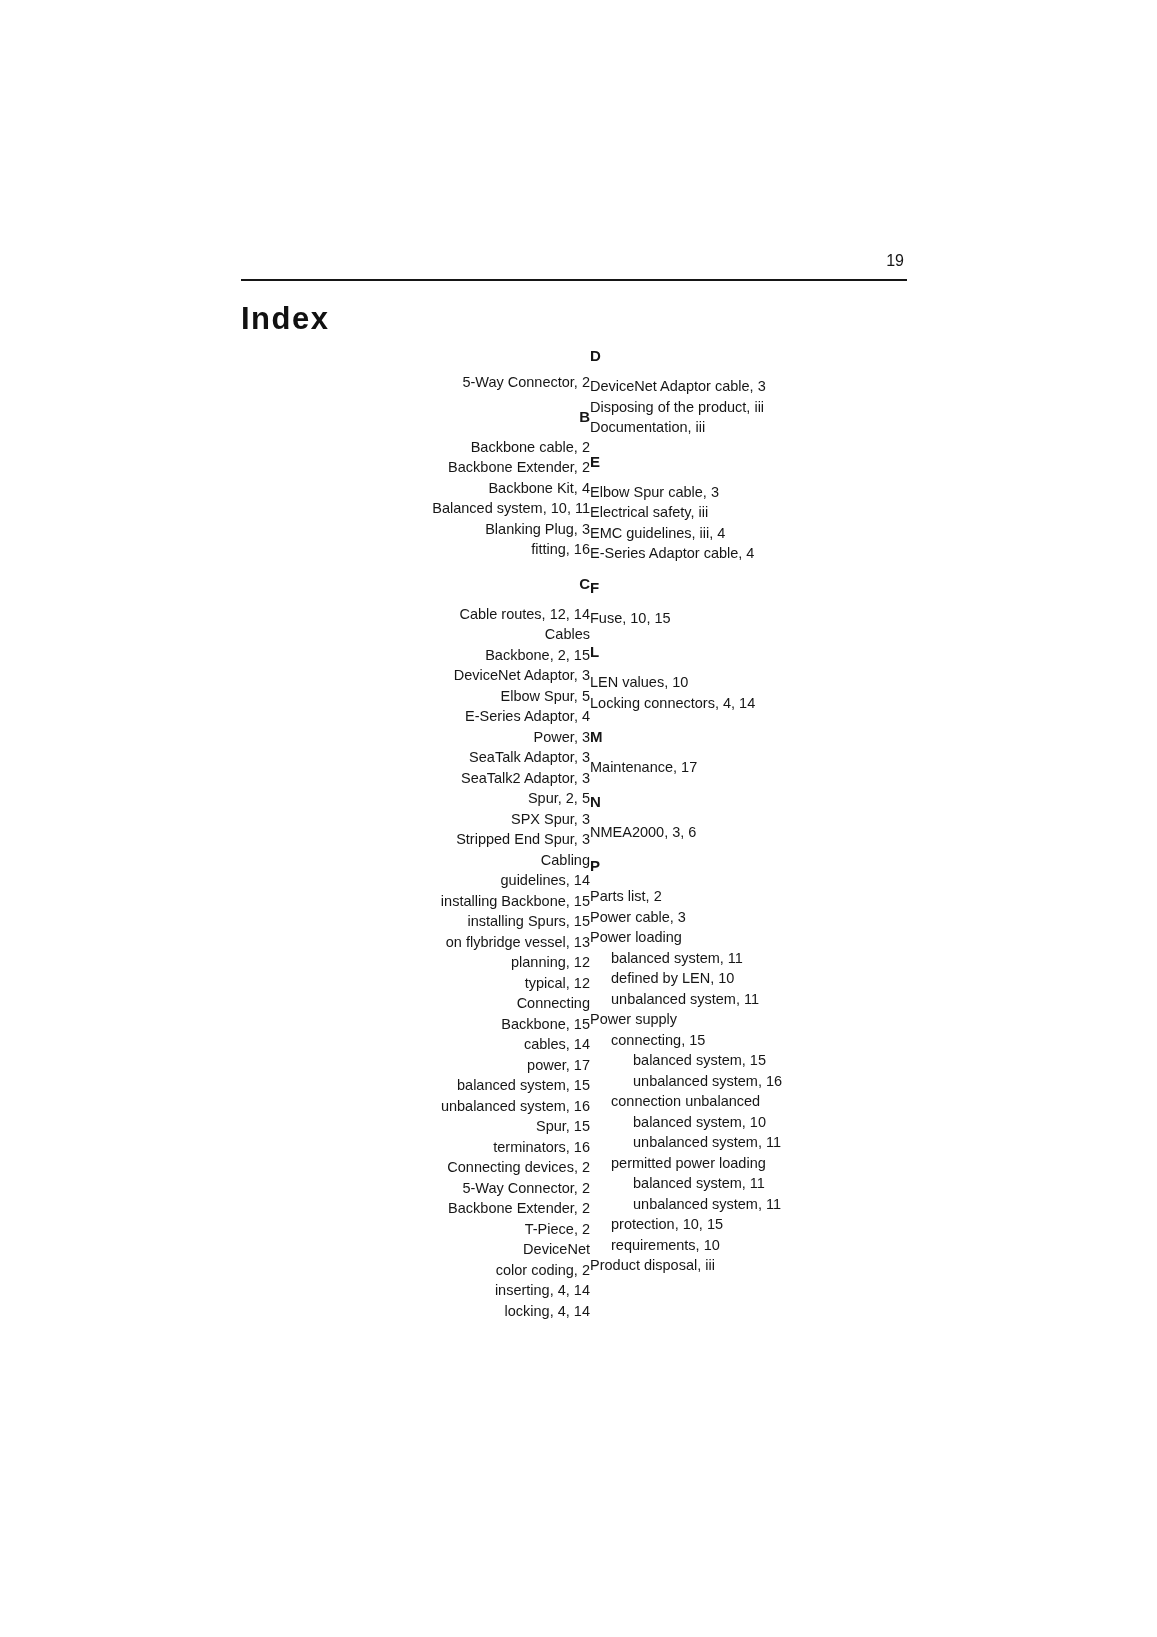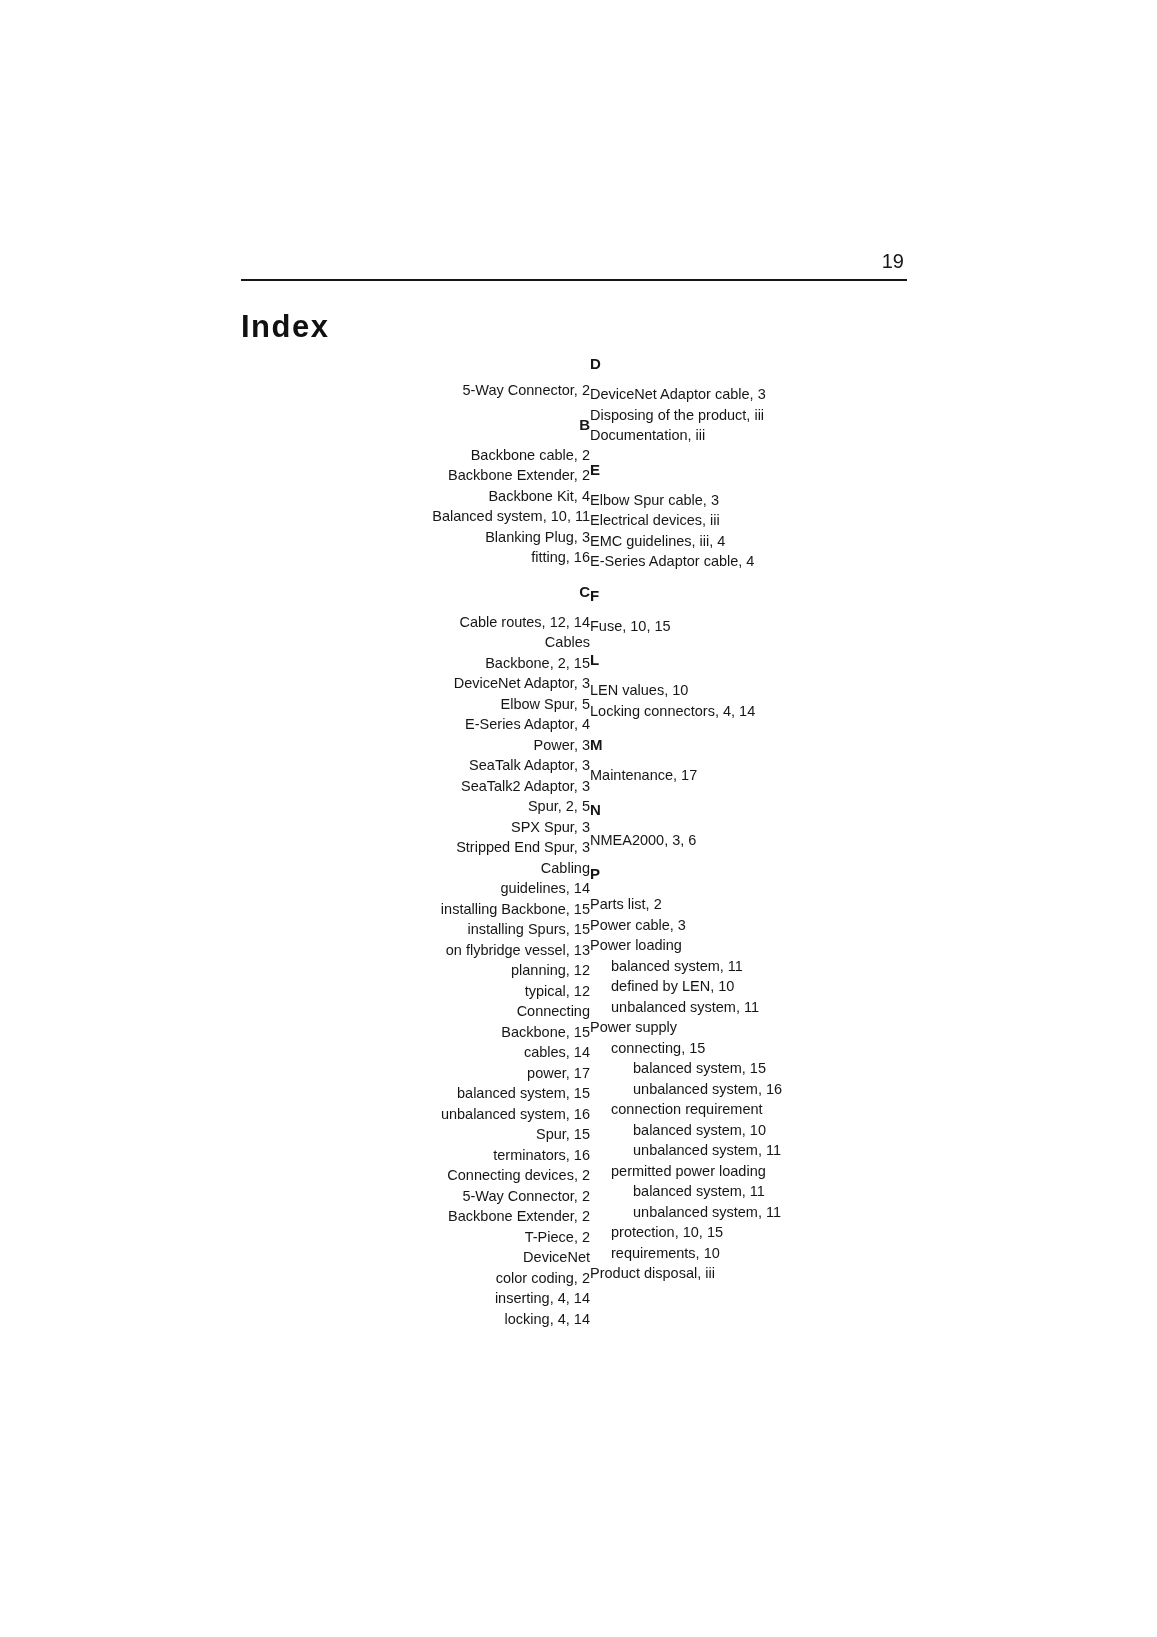--- a/index.html
+++ b/index.html
@@ -14,32 +14,32 @@
     color: #161616;
   }
   .content {
     position: absolute;
     left: 241px;
     top: 252px;
     width: 666px;
   }
   .page-number {
     text-align: right;
-    font-size: 20px;
+    font-size: 16px;
     line-height: 18px;
     padding-right: 3px;
     padding-bottom: 9px;
     color: #161616;
   }
   .rule {
     border-bottom: 2px solid #161616;
     height: 0;
   }
   .title {
-    margin-top: 29px;
+    margin-top: 21px;
     font-size: 31px;
     line-height: 34px;
     font-weight: bold;
     letter-spacing: 1.5px;
     color: #111111;
   }
   .columns {
     display: flex;
     margin-top: 10px;
   }
@@ -118,21 +118,21 @@
           <div class="entry indent-1">inserting, 4, 14</div>
           <div class="entry indent-1">locking, 4, 14</div>
         </div>
       <div class="col col-right" id="col-right">
           <div class="letter">D</div>
           <div class="entry indent-0">DeviceNet Adaptor cable, 3</div>
           <div class="entry indent-0">Disposing of the product, iii</div>
           <div class="entry indent-0">Documentation, iii</div>
           <div class="letter">E</div>
           <div class="entry indent-0">Elbow Spur cable, 3</div>
-          <div class="entry indent-0">Electrical devices, iii</div>
+          <div class="entry indent-0">Electrical safety, iii</div>
           <div class="entry indent-0">EMC guidelines, iii, 4</div>
           <div class="entry indent-0">E-Series Adaptor cable, 4</div>
           <div class="letter">F</div>
           <div class="entry indent-0">Fuse, 10, 15</div>
           <div class="letter">L</div>
           <div class="entry indent-0">LEN values, 10</div>
           <div class="entry indent-0">Locking connectors, 4, 14</div>
           <div class="letter">M</div>
           <div class="entry indent-0">Maintenance, 17</div>
           <div class="letter">N</div>
@@ -141,21 +141,21 @@
           <div class="entry indent-0">Parts list, 2</div>
           <div class="entry indent-0">Power cable, 3</div>
           <div class="entry indent-0">Power loading</div>
           <div class="entry indent-1">balanced system, 11</div>
           <div class="entry indent-1">defined by LEN, 10</div>
           <div class="entry indent-1">unbalanced system, 11</div>
           <div class="entry indent-0">Power supply</div>
           <div class="entry indent-1">connecting, 15</div>
           <div class="entry indent-2">balanced system, 15</div>
           <div class="entry indent-2">unbalanced system, 16</div>
-          <div class="entry indent-1">connection requirement</div>
+          <div class="entry indent-1">connection unbalanced</div>
           <div class="entry indent-2">balanced system, 10</div>
           <div class="entry indent-2">unbalanced system, 11</div>
           <div class="entry indent-1">permitted power loading</div>
           <div class="entry indent-2">balanced system, 11</div>
           <div class="entry indent-2">unbalanced system, 11</div>
           <div class="entry indent-1">protection, 10, 15</div>
           <div class="entry indent-1">requirements, 10</div>
           <div class="entry indent-0">Product disposal, iii</div>
         </div>
     </div>

